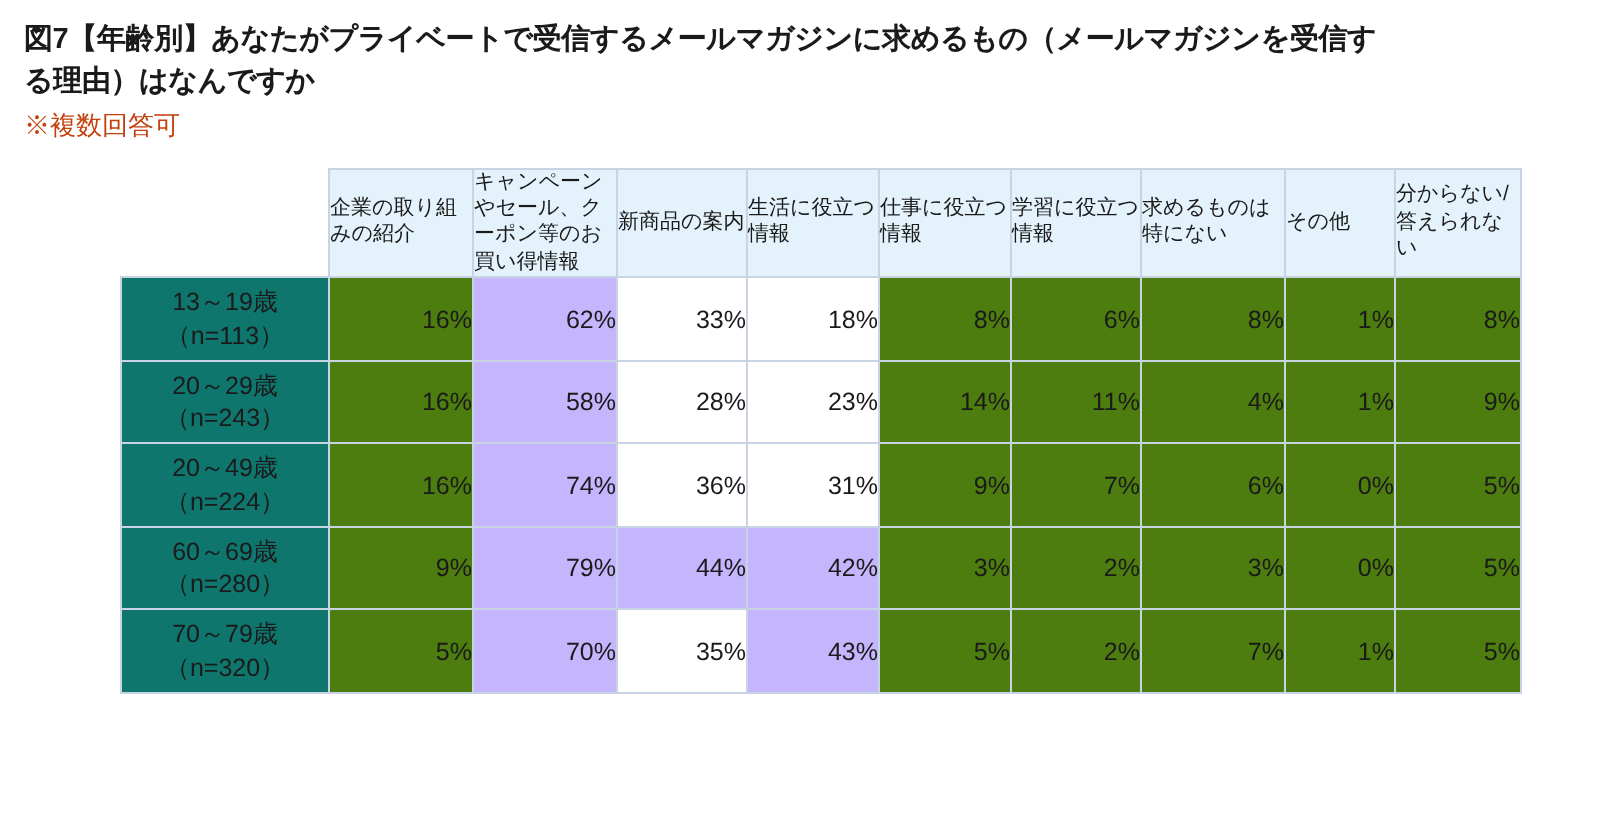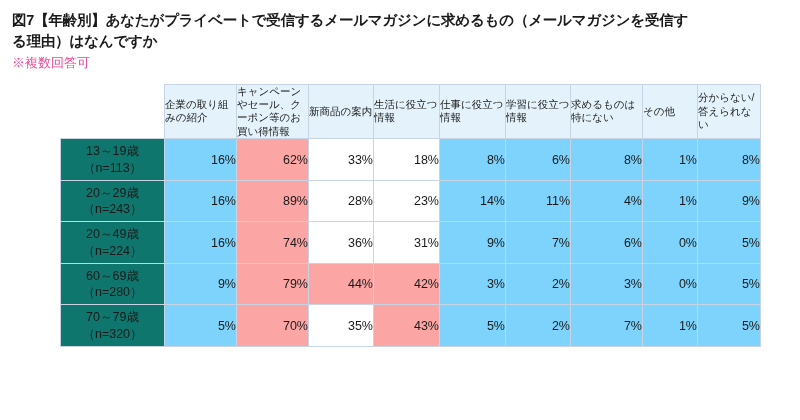--- a/index.html
+++ b/index.html
@@ -25,21 +25,21 @@
     font-size: 14.5px;
     font-weight: bold;
     line-height: 1.45;
     letter-spacing: -0.2px;
     color: #1a1a1a;
   }
   .subtitle {
     font-size: 13px;
     font-weight: normal;
     line-height: 1.5;
-    color: #ec4899;
+    color: #c2410c;
     margin-top: 1px;
   }
   .table-wrap {
     margin-top: 11px;
     margin-left: 48px;
     width: 700px;
   }
   table.data {
     border-collapse: collapse;
     width: 700px;
@@ -79,24 +79,24 @@
     color: #1a1a1a;
   }
   tbody td {
     font-size: 12.5px;
     text-align: right;
     padding: 4px 7px 4px 4px;
     height: 34px;
     color: #1a1a1a;
   }
   tbody td.tint {
-    background: #7dd3fc;
+    background: #4d7c0f;
   }
   tbody td.pinkhi {
-    background: #fca5a5;
+    background: #c4b5fd;
   }
   tbody td.white {
     background: #ffffff;
   }
 </style>
 </head>
 <body>
 
 <div class="page">
 
@@ -146,21 +146,21 @@
           <td class="tint">8%</td>
           <td class="tint">1%</td>
           <td class="tint">8%</td>
         </tr>
         <tr>
           <th class="rowlabel">
             <div>20～29歳</div>
             <div>（n=243）</div>
           </th>
           <td class="tint">16%</td>
-          <td class="pinkhi">89%</td>
+          <td class="pinkhi">58%</td>
           <td class="white">28%</td>
           <td class="white">23%</td>
           <td class="tint">14%</td>
           <td class="tint">11%</td>
           <td class="tint">4%</td>
           <td class="tint">1%</td>
           <td class="tint">9%</td>
         </tr>
         <tr>
           <th class="rowlabel">

